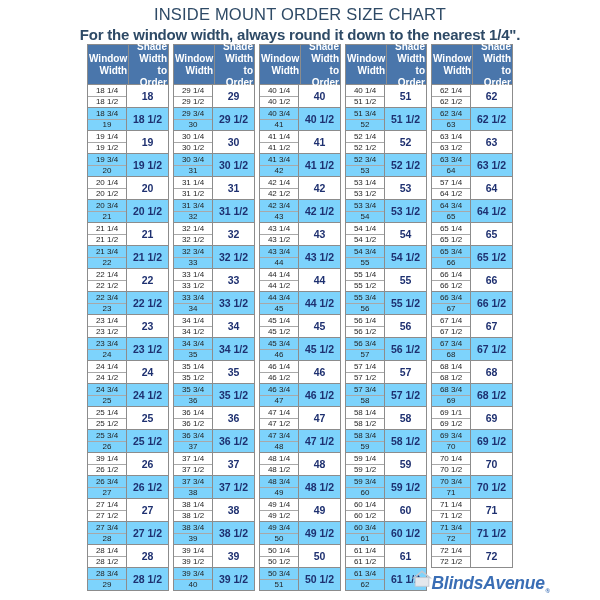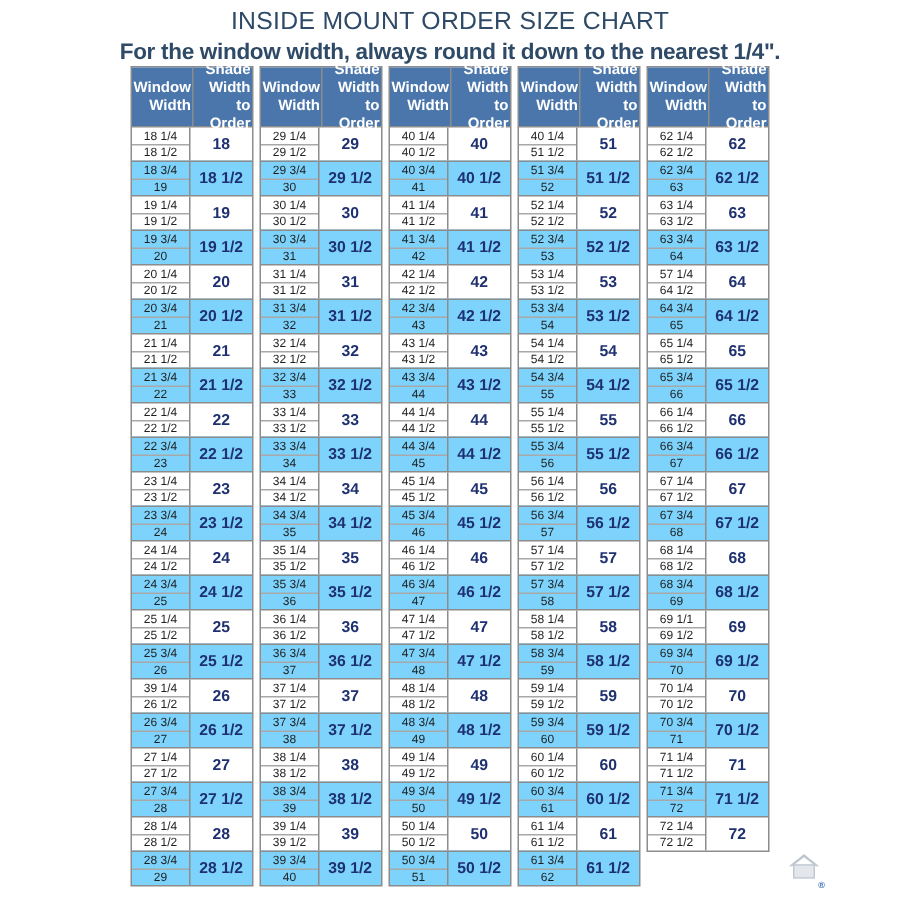--- a/index.html
+++ b/index.html
@@ -917,14 +917,15 @@
     </div>
   </div>
 
 <div class="logo">
   <span class="logo-icon">
     <svg width="22" height="19" viewBox="0 0 24 20">
       <path d="M1 10 L12 1 L23 10 L20.5 10 L12 3.4 L3.5 10 Z" fill="#bfc7d1"></path>
       <rect x="4.5" y="9" width="15" height="9.5" fill="#e3e7ec" stroke="#bfc7d1" stroke-width="1"></rect>
     </svg>
   </span>
+  <span class="logo-text">BlindsAvenue</span>
   <span class="logo-mark">®</span>
 </div>
 
 </body></html>

